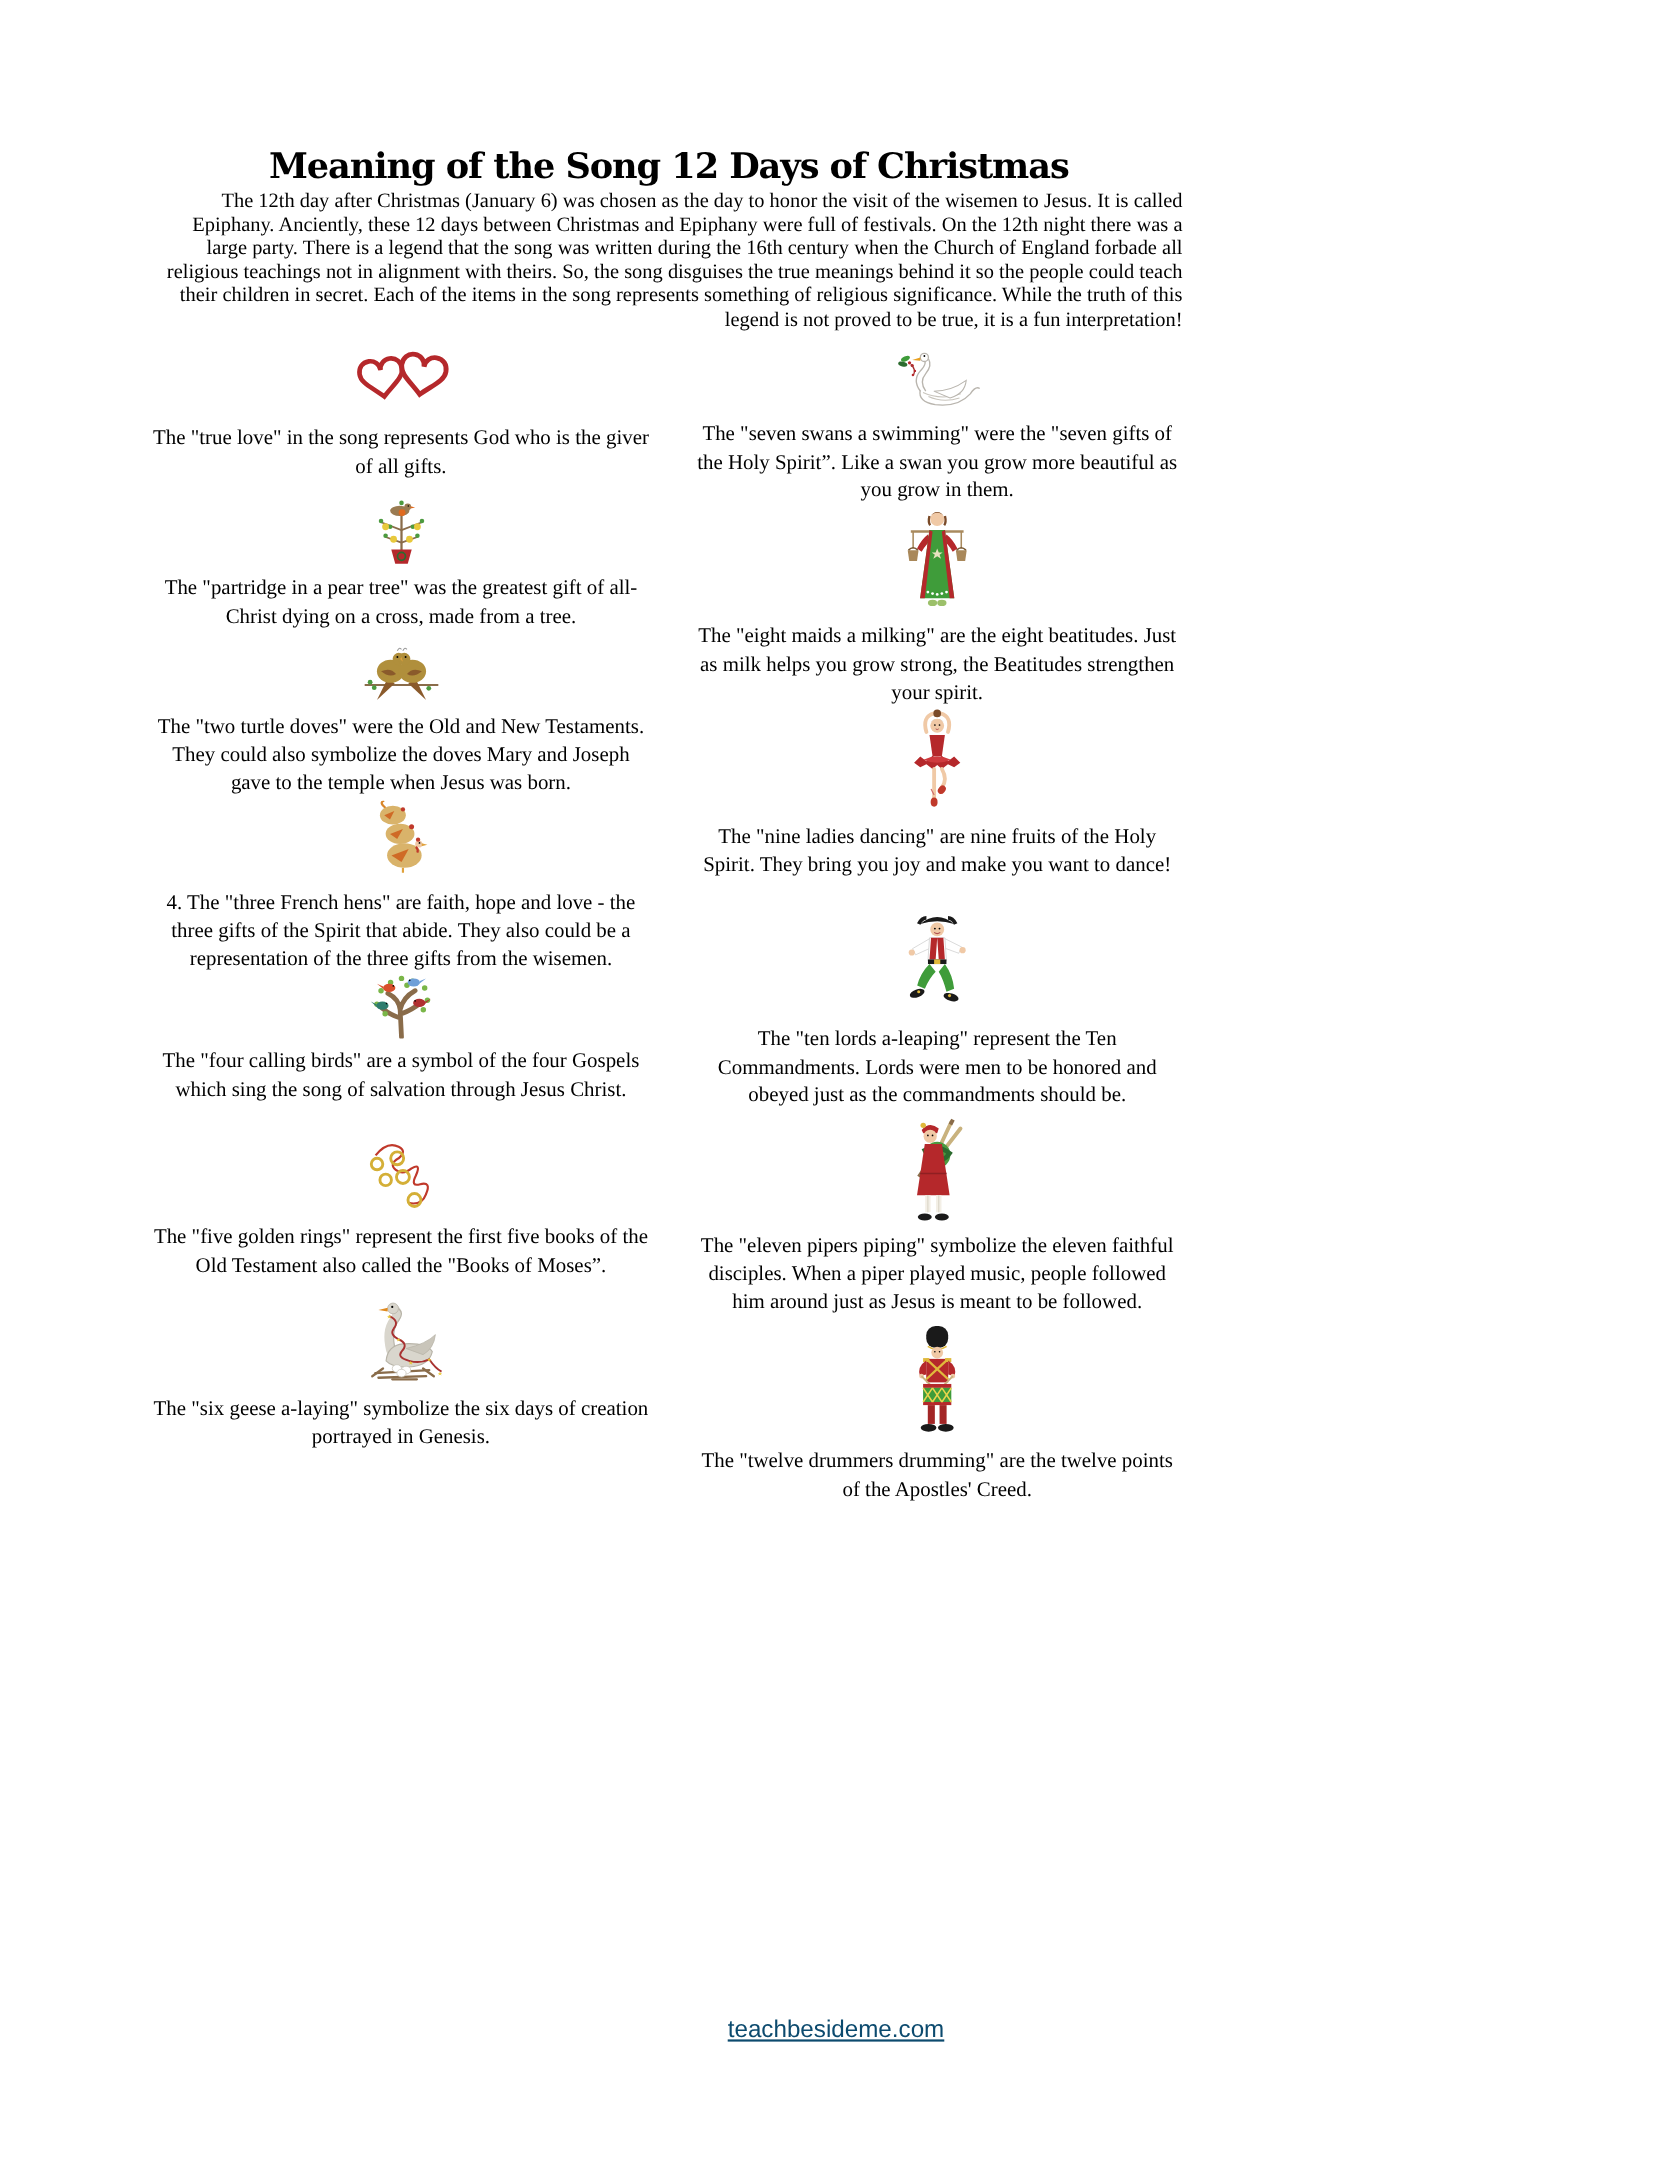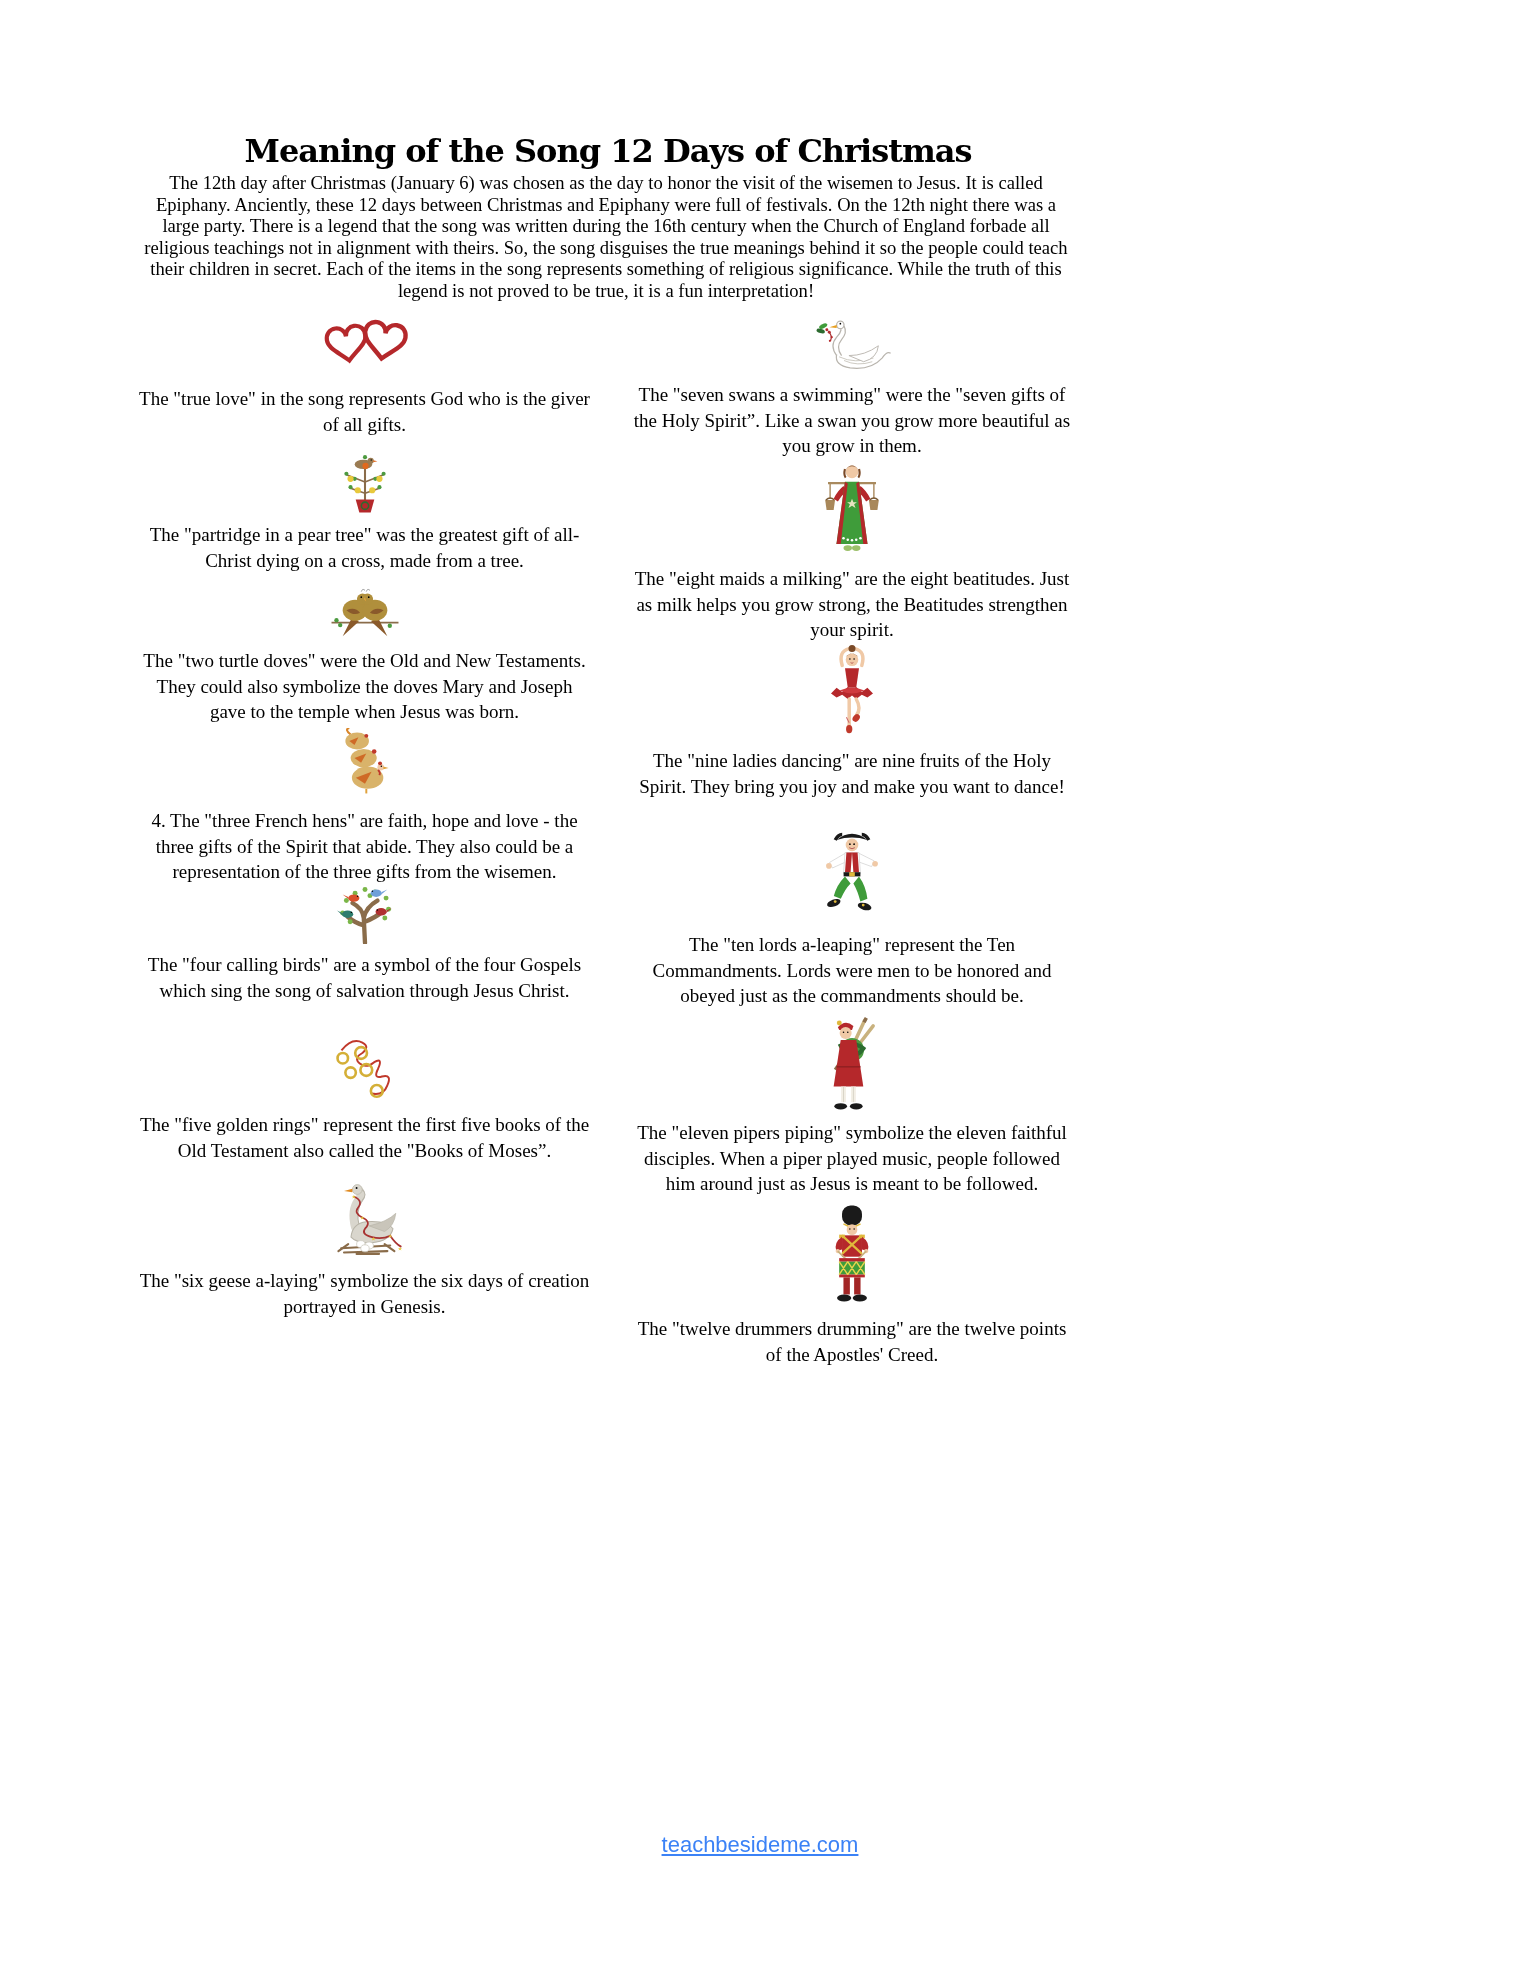--- a/index.html
+++ b/index.html
@@ -2,42 +2,42 @@
 <html><head>
 <meta charset="utf-8">
 <style>
   html,body{margin:0;padding:0;background:#ffffff;}
   .page{position:relative;width:1520px;height:1970px;background:#ffffff;overflow:hidden;
         font-family:"Liberation Serif", serif;color:#000;}
   .title{position:absolute;top:126px;left:137px;width:930px;text-align:center;
          font-family:"DejaVu Serif", serif;font-weight:bold;font-size:32px;
          letter-spacing:-1px;margin:6px;}
   .intro{position:absolute;top:172px;left:137px;width:938px;font-size:18.6px;
-         line-height:21.6px;margin:0;text-align:center;}
+         line-height:21.6px;margin:0;text-align:right;}
   .item{position:absolute;text-align:center;}
   .item .icon{display:flex;align-items:flex-end;justify-content:center;margin:0 auto;}
   .item .caption{font-size:19px;line-height:25.5px;margin:8px 0 0 0;}
   .colL{left:137px;width:455px;}
   .colR{left:628px;width:448px;}
   
   .i-love{top:310px;}      .i-love .icon{height:68px;}
   .i-partridge{top:450px;} .i-partridge .icon{height:64px;}
   .i-doves{top:576px;}     .i-doves .icon{height:64px;}
   .i-hens{top:726px;}      .i-hens .icon{height:74px;}
   .i-birds{top:880px;}     .i-birds .icon{height:64px;}
   .i-rings{top:1034px;}    .i-rings .icon{height:70px;}
   .i-geese{top:1178px;}    .i-geese .icon{height:82px;}
   .i-swans{top:318px;}     .i-swans .icon{height:56px;}
   .i-maids{top:460px;}     .i-maids .icon{height:98px;}
   .i-ladies{top:642px;}    .i-ladies .icon{height:98px;}
   .i-lords{top:824px;}     .i-lords .icon{height:100px;}
   .i-pipers{top:1014px;}   .i-pipers .icon{height:98px;}
   .i-drummers{top:1202px;} .i-drummers .icon{height:106px;}
   .footer{position:absolute;top:1832px;left:0;width:100%;text-align:center;}
-  .footer a{font-family:"Liberation Sans", sans-serif;font-size:22px;color:#3b82f6;
+  .footer a{font-family:"Liberation Sans", sans-serif;font-size:22px;color:#0c4a6e;
             text-decoration:underline;}
 </style>
 </head>
 <body>
 
 <div class="page">
 
   <h1 class="title">Meaning of the Song 12 Days of Christmas</h1>
 
   <p class="intro">The 12th day after Christmas (January 6) was chosen as the day to honor the visit of the wisemen to Jesus.  It is called Epiphany. Anciently, these 12 days between Christmas and Epiphany were full of  festivals. On the 12th night there was a large party. There is a legend that the song was written during the 16th century when the Church of England forbade all religious teachings not in alignment with theirs. So, the song disguises the true meanings behind it so the people could teach their children in secret. Each of the items in the song represents something of religious significance. While the truth of this legend is not proved to be true, it is a fun interpretation!</p>

